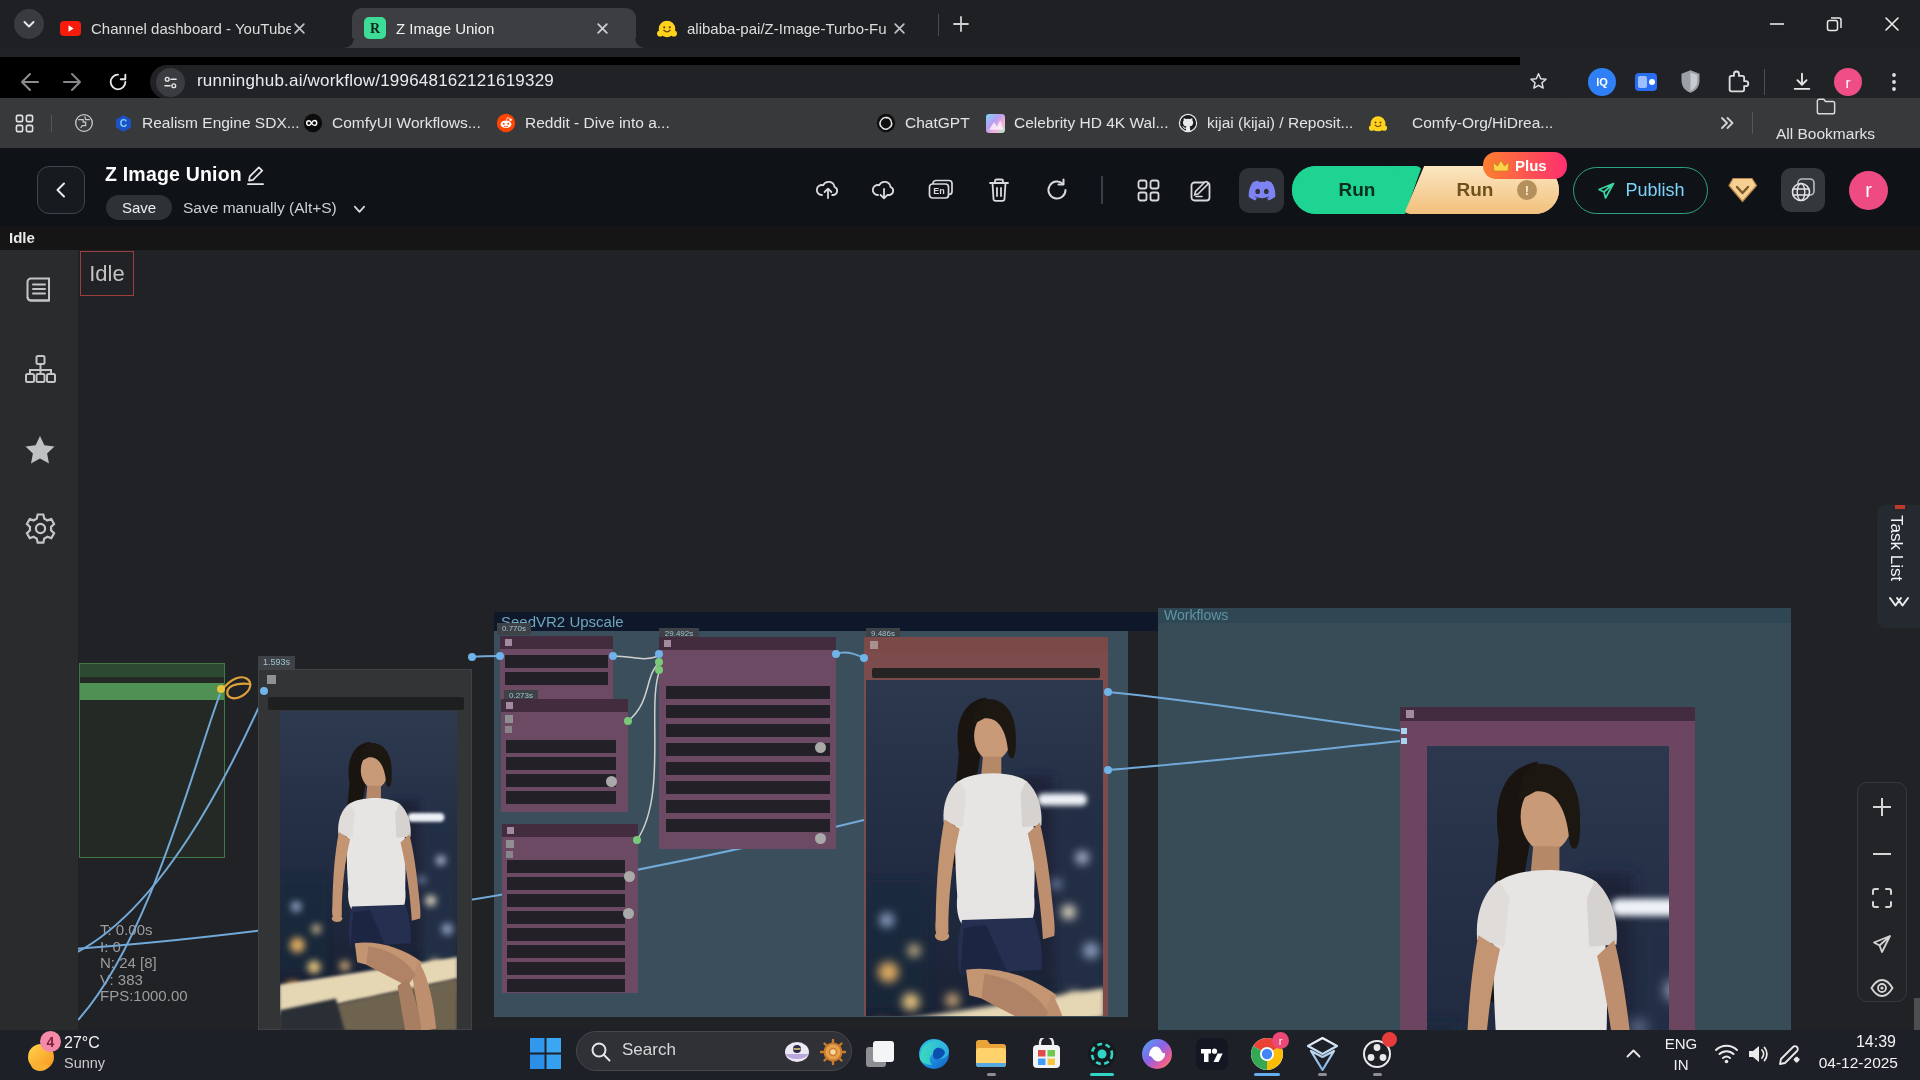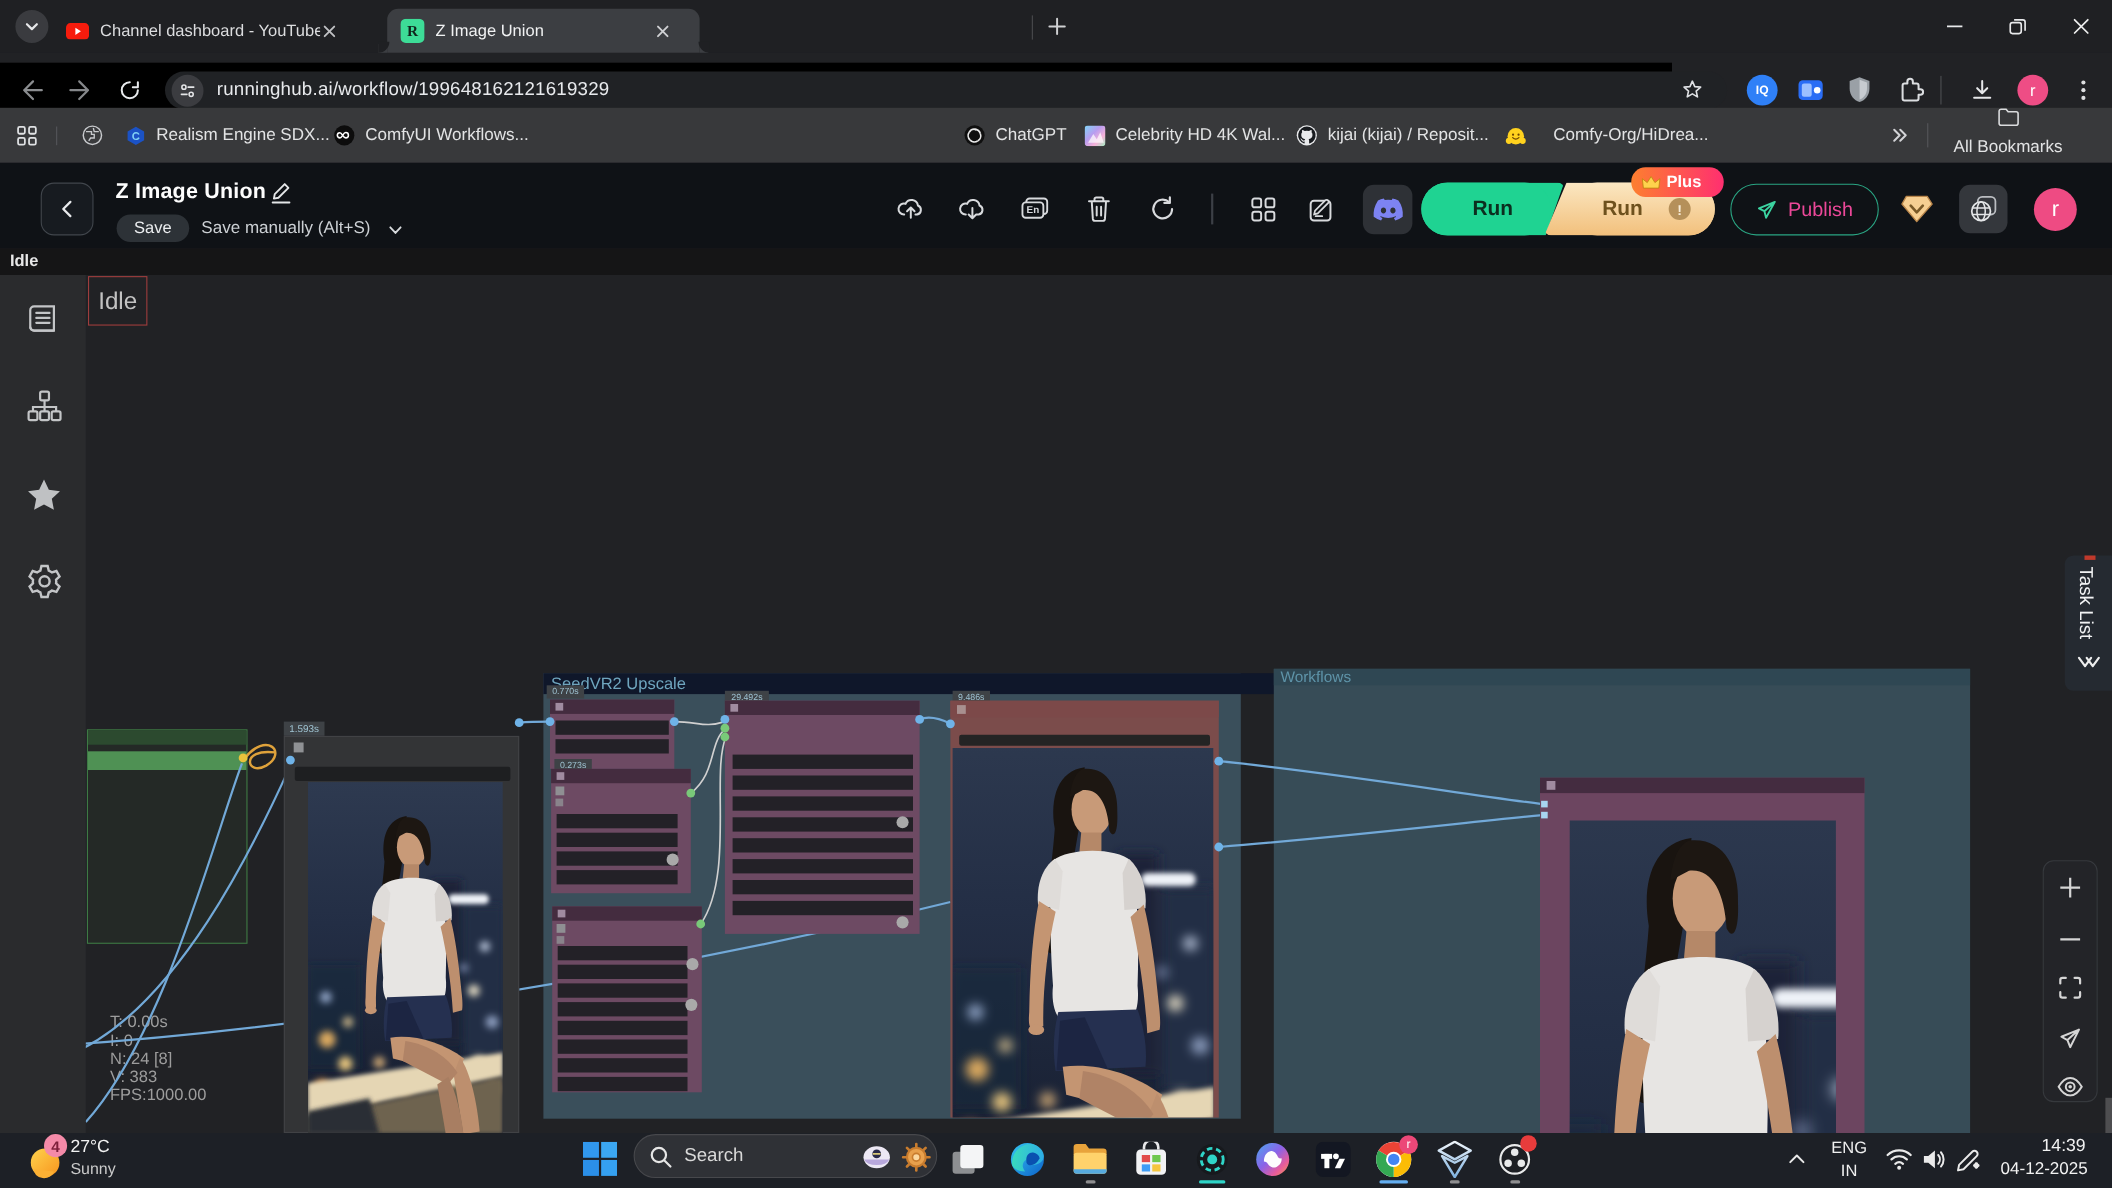--- a/index.html
+++ b/index.html
@@ -52,20 +52,34 @@
       <svg width="22" height="22" viewBox="0 0 22 22" style="flex:none;">
           <rect width="22" height="22" rx="5" fill="#3ddc97"></rect>
           <text x="11" y="16" font-size="14" font-weight="bold" text-anchor="middle" fill="#10251c" font-family="Liberation Serif">R</text>
         </svg>
       <span style="margin-left:10px;white-space:nowrap;overflow:hidden;width:198px;">Z Image Union</span>
       <svg width="13" height="13" viewBox="0 0 12 12" style="margin-left:2px;flex:none;">
           <path d="M2 2 L10 10 M10 2 L2 10" stroke="#cfd0d3" stroke-width="1.6" stroke-linecap="round"></path>
         </svg>
     </div>
 
+    <div class="tab" style="left:656px;width:270px;">
+      <svg width="22" height="22" viewBox="0 0 24 24" style="flex:none;">
+          <circle cx="12" cy="13" r="9" fill="#ffd21e"></circle>
+          <circle cx="4.5" cy="18" r="3.4" fill="#ffd21e"></circle>
+          <circle cx="19.5" cy="18" r="3.4" fill="#ffd21e"></circle>
+          <circle cx="9" cy="11.3" r="1.2" fill="#6b4400"></circle>
+          <circle cx="15" cy="11.3" r="1.2" fill="#6b4400"></circle>
+          <path d="M8.6 14.5 q3.4 3.4 6.8 0" stroke="#6b4400" stroke-width="1.4" fill="none" stroke-linecap="round"></path>
+        </svg>
+      <span style="margin-left:9px;white-space:nowrap;overflow:hidden;width:204px;">alibaba-pai/Z-Image-Turbo-Fu</span>
+      <svg width="13" height="13" viewBox="0 0 12 12" style="margin-left:2px;flex:none;">
+          <path d="M2 2 L10 10 M10 2 L2 10" stroke="#bfc0c3" stroke-width="1.6" stroke-linecap="round"></path>
+        </svg>
+    </div>
     <div class="abs" style="left:938px;top:14px;width:1px;height:22px;background:#4a4b4e;"></div>
     <svg class="abs" style="left:951px;top:14px;" width="20" height="20" viewBox="0 0 20 20">
         <path d="M10 3 V17 M3 10 H17" stroke="#cfd0d2" stroke-width="1.8" stroke-linecap="round"></path>
       </svg>
 
     <svg class="abs" style="left:1768px;top:16px;" width="18" height="16" viewBox="0 0 18 16">
         <path d="M2 8 H16" stroke="#e8e9eb" stroke-width="1.6"></path>
       </svg>
     <svg class="abs" style="left:1825px;top:15px;" width="18" height="18" viewBox="0 0 18 18">
         <rect x="2.5" y="5.5" width="10" height="10" rx="2" fill="none" stroke="#e8e9eb" stroke-width="1.5"></rect>
@@ -144,20 +158,32 @@
           <text x="12" y="16.5" font-size="13" font-weight="bold" text-anchor="middle" fill="#7fd0f5">C</text>
         </svg>
       <span>Realism Engine SDX...</span>
     </div>
     <div class="bm" style="left:303px;">
       <svg width="20" height="20" viewBox="0 0 24 24">
           <circle cx="12" cy="12" r="11" fill="#0c0c0c"></circle>
           <path d="M7.2 9.2 c2.6 0 3.2 5.6 6.4 5.6 a2.9 2.9 0 0 0 0 -5.8 c-2.9 0 -3.8 5.8 -6.4 5.8 a2.8 2.8 0 0 1 0 -5.6 Z" fill="none" stroke="#fff" stroke-width="1.7"></path>
         </svg>
       <span>ComfyUI Workflows...</span>
+    </div>
+    <div class="bm" style="left:496px;">
+      <svg width="20" height="20" viewBox="0 0 24 24">
+          <circle cx="12" cy="12" r="11" fill="#ff4500"></circle>
+          <ellipse cx="12" cy="13.5" rx="6.5" ry="4.5" fill="#fff"></ellipse>
+          <circle cx="9.3" cy="13" r="1.2" fill="#ff4500"></circle>
+          <circle cx="14.7" cy="13" r="1.2" fill="#ff4500"></circle>
+          <path d="M9.5 15.8 q2.5 1.6 5 0" stroke="#ff4500" stroke-width="1" fill="none"></path>
+          <circle cx="17.5" cy="8" r="1.5" fill="#fff"></circle>
+          <path d="M12.5 9 l1.2 -3.5 3 0.8" stroke="#fff" stroke-width="1" fill="none"></path>
+        </svg>
+      <span>Reddit - Dive into a...</span>
     </div>
     <div class="bm" style="left:876px;">
       <svg width="20" height="20" viewBox="0 0 24 24">
           <circle cx="12" cy="12" r="11" fill="#0f0f0f"></circle>
           <g stroke="#e8e8e8" stroke-width="1.8" fill="none">
             <path d="M12 5.5 a6.5 6.5 0 0 1 6.3 4.8"></path>
             <path d="M18.3 10.3 a6.5 6.5 0 0 1 -3 7.9"></path>
             <path d="M15.3 18.2 a6.5 6.5 0 0 1 -8.4 -1.2"></path>
             <path d="M6.9 17 a6.5 6.5 0 0 1 -0.6 -8.5"></path>
             <path d="M6.3 8.5 a6.5 6.5 0 0 1 7.6 -2.7"></path>
@@ -275,21 +301,21 @@
     <div class="abs" style="left:1483px;top:4px;width:84px;height:27px;border-radius:13px;background:linear-gradient(90deg,#fd7f2f,#ff2f70);display:flex;align-items:center;">
       <svg width="18" height="14" viewBox="0 0 18 14" style="margin-left:9px;">
           <path d="M2 12 L1 3.5 L5.5 7 L9 1.5 L12.5 7 L17 3.5 L16 12 Z" fill="#ffd24d" stroke="#b8860b" stroke-width="0.7"></path>
         </svg>
       <span style="color:#fff;font-size:15px;font-weight:bold;margin-left:5px;">Plus</span>
     </div>
     <div class="abs" style="left:1573px;top:19px;width:135px;height:47px;border-radius:24px;border:1.5px solid #2aa583;display:flex;align-items:center;justify-content:center;gap:9px;">
       <svg width="20" height="20" viewBox="0 0 20 20">
           <path d="M17.5 2.5 L3 8.5 L8 11 L9.5 17 Z M17.5 2.5 L8 11" fill="none" stroke="#3bd3a0" stroke-width="1.7" stroke-linejoin="round"></path>
         </svg>
-      <span style="color:#ec4899;font-size:18px;">Publish</span>
+      <span style="color:#7dd3fc;font-size:18px;">Publish</span>
     </div>
     <svg class="abs" style="left:1727px;top:29px;" width="31" height="26" viewBox="0 0 31 26">
         <path d="M6 1.5 h19 l4.5 7 L15.5 24.5 L2 8.5 Z" fill="#f6cf92" stroke="#b8854a" stroke-width="1.2" stroke-linejoin="round"></path>
         <path d="M10 10 l5.5 6 5.5 -6" fill="none" stroke="#7a5a28" stroke-width="2.4" stroke-linecap="round" stroke-linejoin="round"></path>
       </svg>
     <div class="abs" style="left:1781px;top:20px;width:44px;height:44px;border-radius:10px;background:#34373c;display:flex;align-items:center;justify-content:center;">
       <svg width="26" height="26" viewBox="0 0 26 26">
           <rect x="8" y="2" width="16" height="16" rx="4" fill="none" stroke="#babdc1" stroke-width="1.6"></rect>
           <circle cx="11" cy="15" r="8.5" fill="#34373c" stroke="#e3e5e7" stroke-width="1.6"></circle>
           <ellipse cx="11" cy="15" rx="3.8" ry="8.5" fill="none" stroke="#e3e5e7" stroke-width="1.4"></ellipse>

